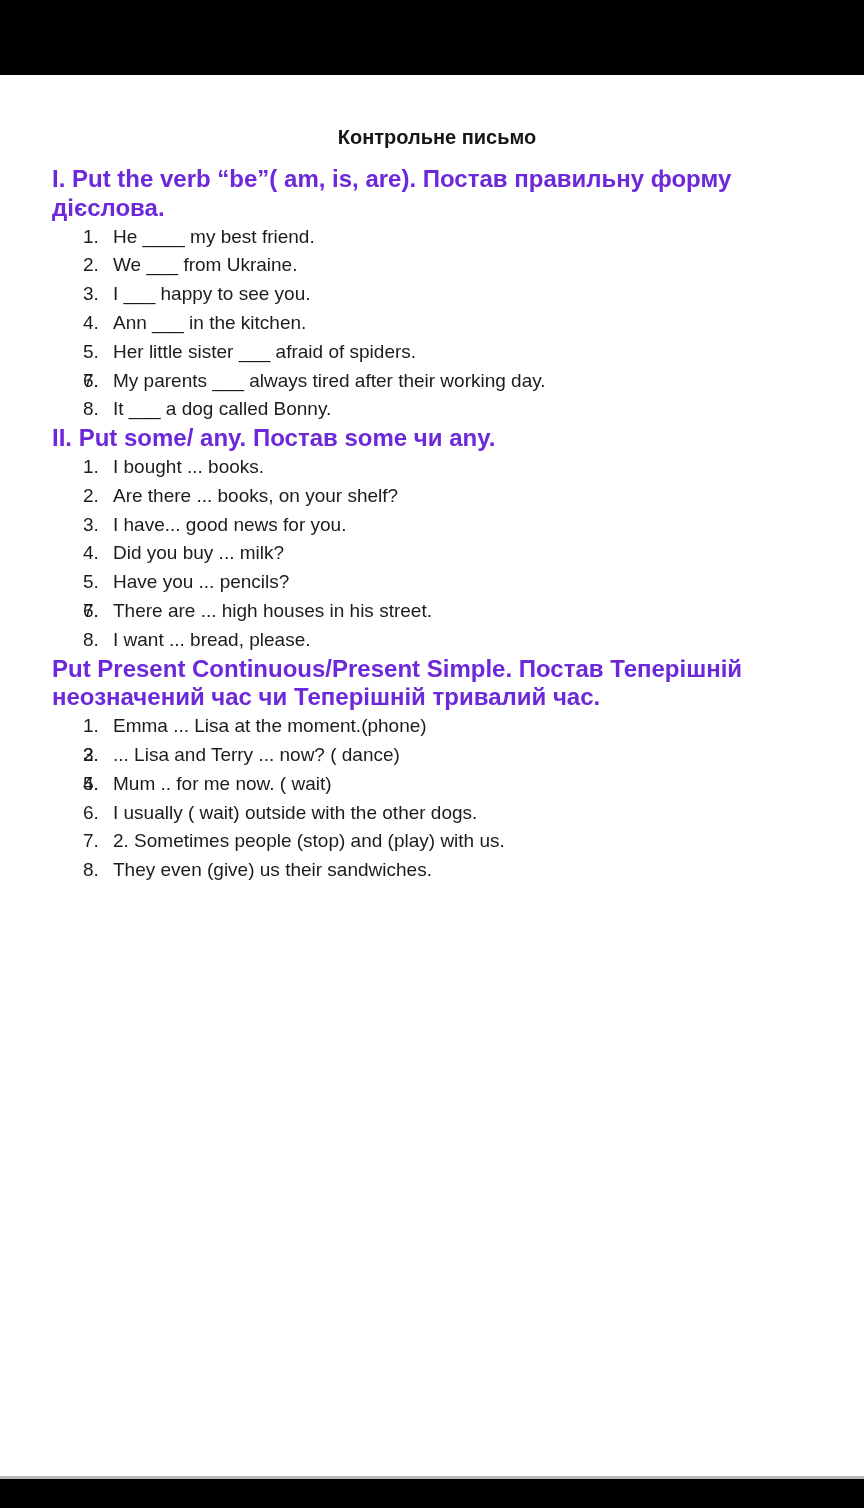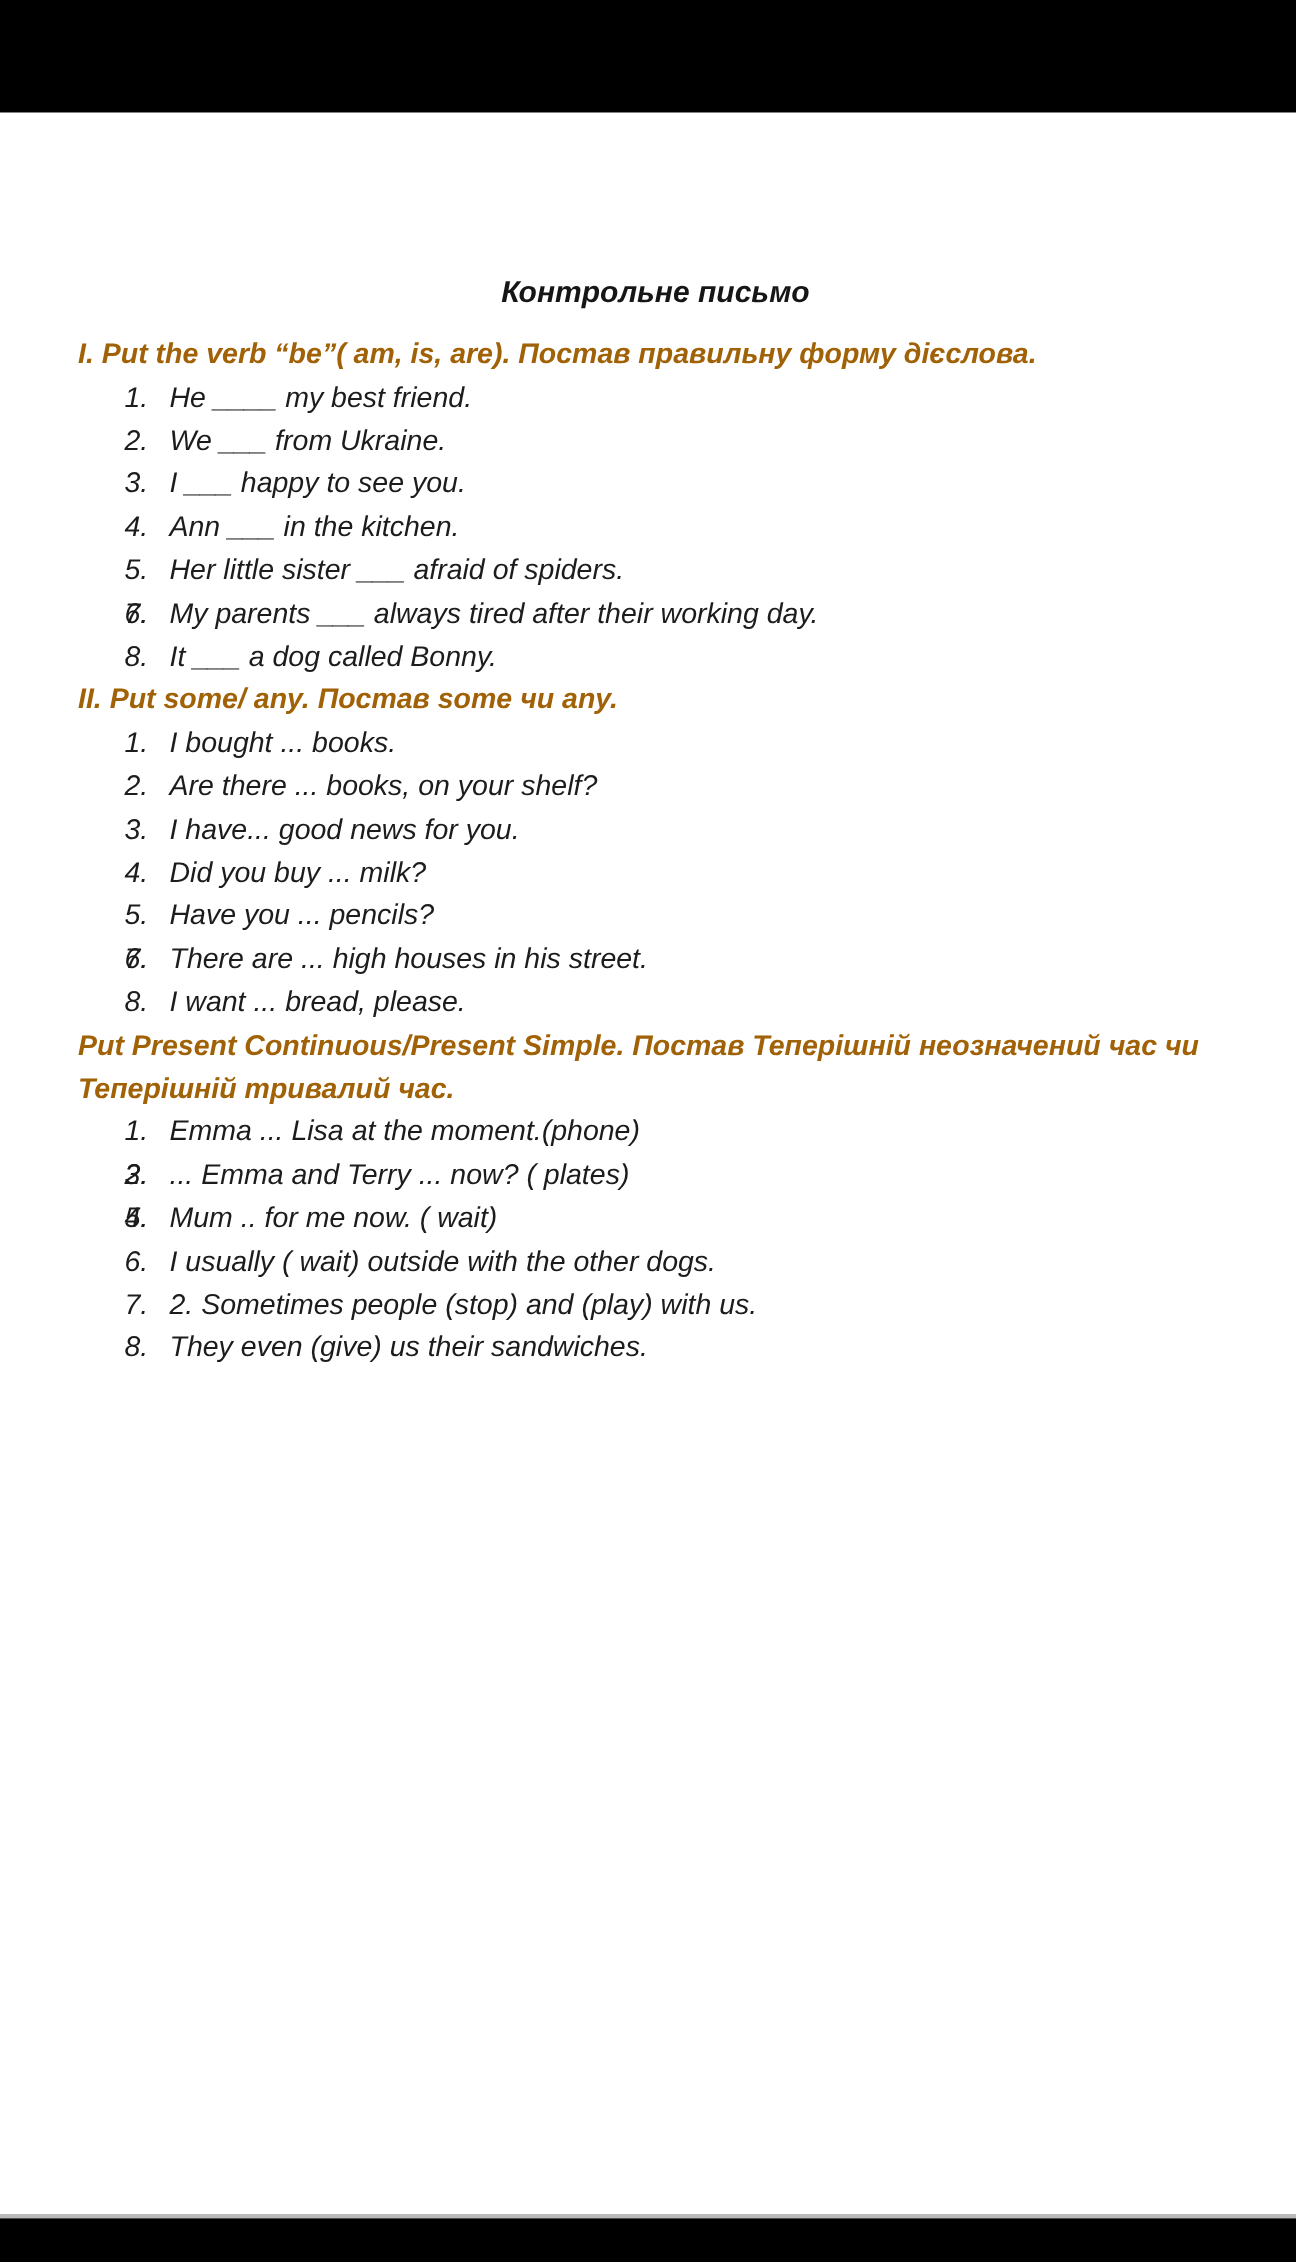--- a/index.html
+++ b/index.html
@@ -28,37 +28,36 @@
     top: 75px;
     left: 0;
     width: 864px;
     height: 1404px;
     background: #ffffff;
     border-bottom: 3px solid #b9b9b9;
     box-sizing: border-box;
     color: #1c1c1c;
   }
   .content {
-    padding: 108px 42px 0 52px;
-    font-style: italic;
+    padding: 50px 42px 0 52px;
   }
   .doc-title {
     margin: 0 0 16px 0;
     font-size: 20px;
     line-height: 24px;
     font-weight: 700;
     text-align: center;
     color: #161616;
   }
   .section-heading {
     margin: 0;
-    font-size: 19px;
+    font-size: 24px;
     line-height: 28.8px;
     font-weight: 700;
-    color: #a16207;
+    color: #6d28d9;
   }
   ol.items {
     margin: 0;
     padding: 0;
     list-style: none;
   }
   ol.items li {
     position: relative;
     padding-left: 61px;
     font-size: 19px;
@@ -108,21 +107,21 @@
           <li><span class="num">7.</span><span class="txt">There are ... high houses in his street.</span></li>
           <li><span class="num">8.</span><span class="txt">I want ... bread, please.</span></li>
         </ol>
       </section>
 
       <section>
         <h2 class="section-heading">Put Present Continuous/Present Simple. Постав Теперішній неозначений час чи Теперішній тривалий час.</h2>
         <ol class="items">
           <li><span class="num">1.</span><span class="txt">Emma ... Lisa at the moment.(phone)</span></li>
           <li><span class="num">2.</span></li>
-          <li><span class="num">3.</span><span class="txt">... Emma and Terry ... now? ( plates)</span></li>
+          <li><span class="num">3.</span><span class="txt">... Lisa and Terry ... now? ( dance)</span></li>
           <li><span class="num">4.</span></li>
           <li><span class="num">5.</span><span class="txt">Mum .. for me now. ( wait)</span></li>
           <li><span class="num">6.</span><span class="txt">I usually ( wait) outside with the other dogs.</span></li>
           <li><span class="num">7.</span><span class="txt">2. Sometimes people (stop) and (play) with us.</span></li>
           <li><span class="num">8.</span><span class="txt">They even (give) us their sandwiches.</span></li>
         </ol>
       </section>
 
     </div>
   </div>

